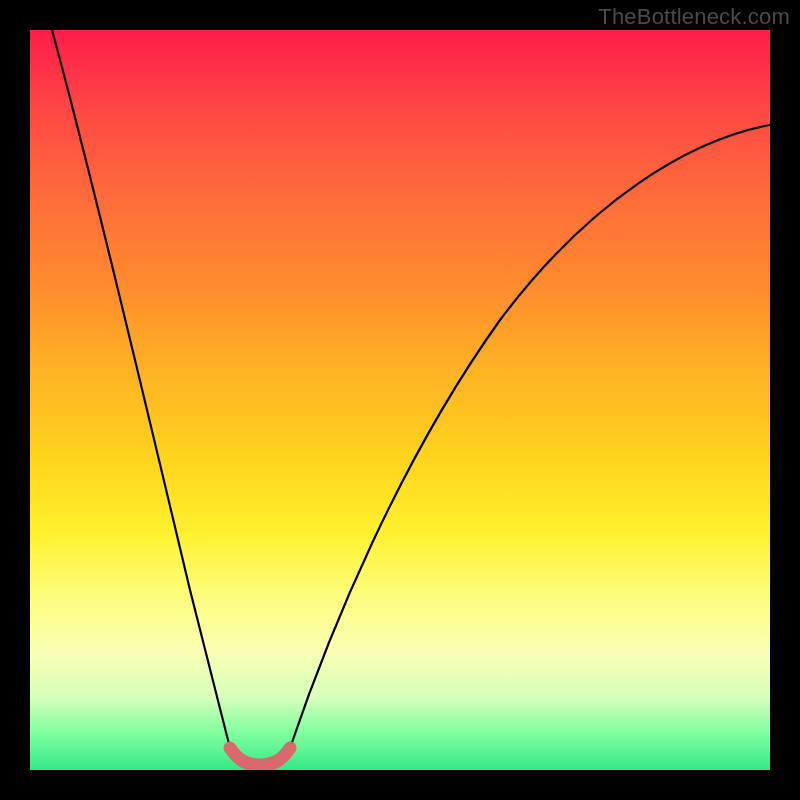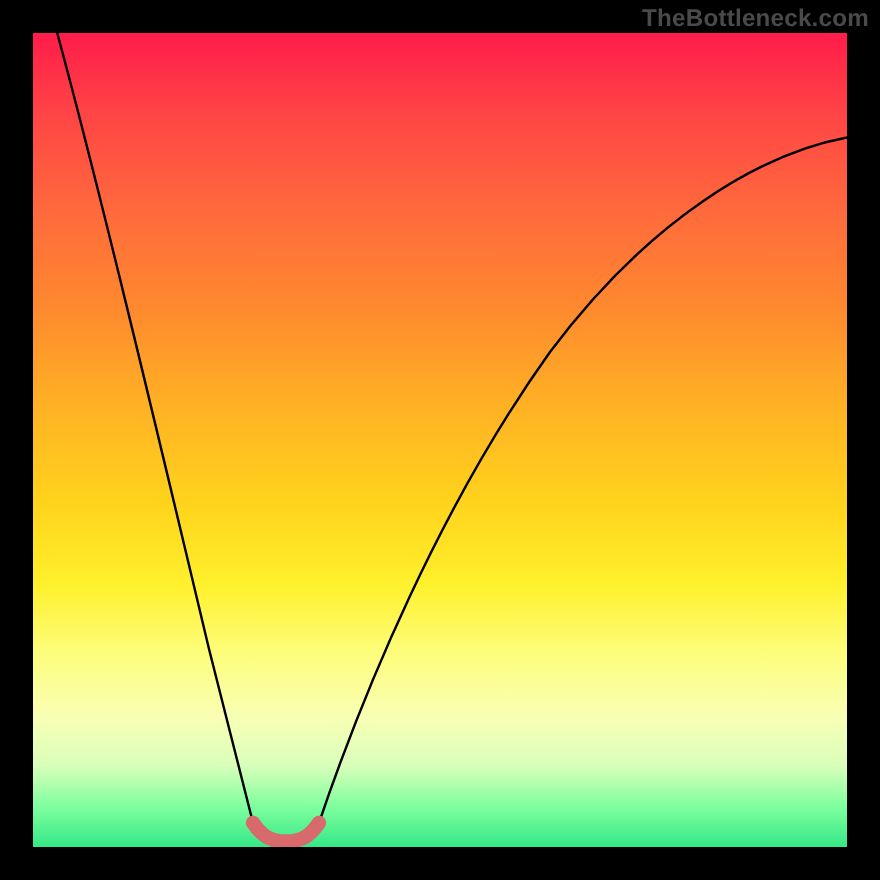--- a/index.html
+++ b/index.html
@@ -40,21 +40,21 @@
       #7fff9e 95%,
       #35e887 100%
     );
   }
   .watermark {
     position: absolute;
     top: 4px;
     right: 10px;
     color: #4a4a4a;
     font-size: 22px;
-    font-weight: 700;
+    font-weight: 400;
     letter-spacing: 0.2px;
   }
   svg.curves {
     position: absolute;
     left: 0;
     top: 0;
     width: 740px;
     height: 740px;
   }
 </style>

